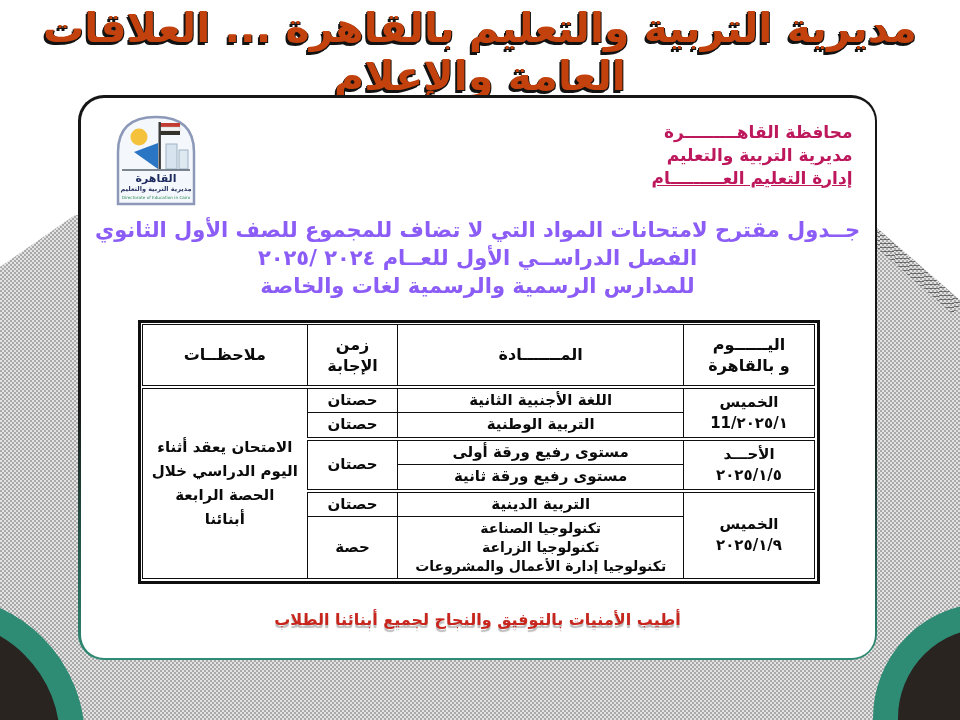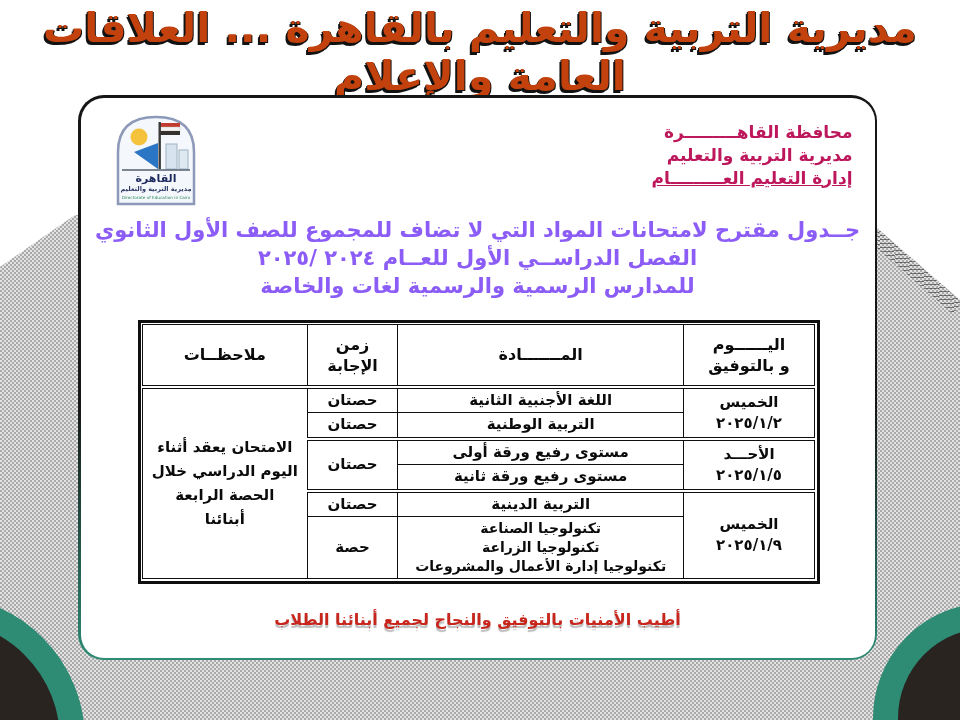--- a/index.html
+++ b/index.html
@@ -130,32 +130,32 @@
           <colgroup>
             <col style="width:19.5%">
               <col style="width:42.5%">
               <col style="width:13.5%">
               <col style="width:24.5%">
           </colgroup>
           <thead>
             <tr>
               <th>
                 <div>اليــــــوم</div>
-                <div>و بالتوفيق</div>
+                <div>و بالقاهرة</div>
               </th>
               <th>المـــــــادة</th>
               <th>زمن الإجابة</th>
               <th>ملاحظــات</th>
             </tr>
           </thead>
           <tbody>
             <tr class="gstart">
               <td class="day" rowspan="2">
                 <div>الخميس</div>
-                <div>٢٠٢٥/١/٢</div>
+                <div>٢٠٢٥/١/11</div>
               </td>
               <td>اللغة الأجنبية الثانية</td>
               <td>حصتان</td>
               <td class="notes" rowspan="6">
                 <div>الامتحان يعقد أثناء</div>
                 <div>اليوم الدراسي خلال</div>
                 <div>الحصة الرابعة</div>
                 <div>أبنائنا</div>
               </td>
             </tr>

